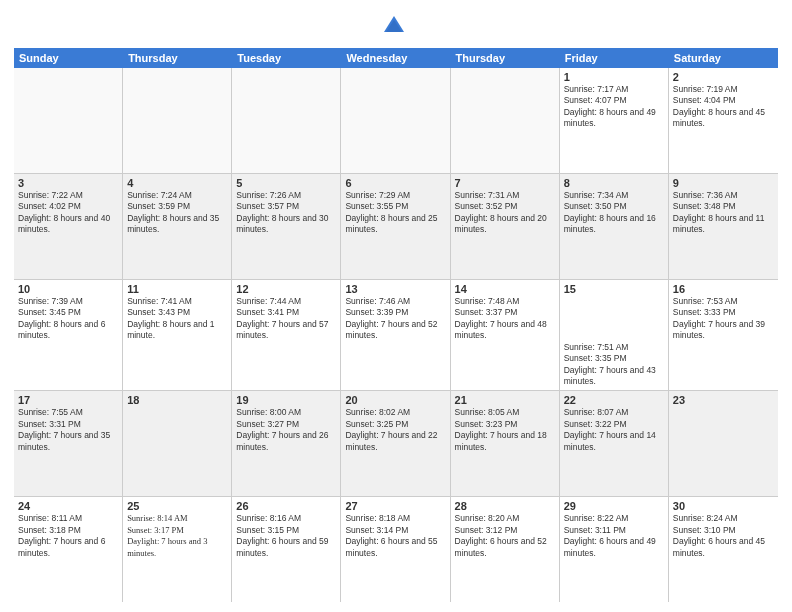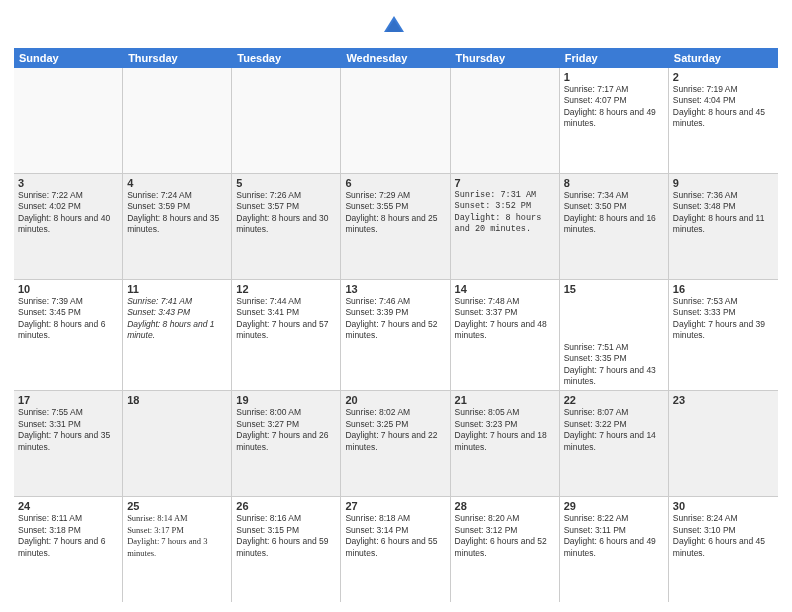--- a/index.html
+++ b/index.html
@@ -189,21 +189,21 @@
 Daylight: 8 hours and 30 minutes.</div>
           </div>
           <div class="cal-cell shaded">
             <span class="day-num">6</span>
             <div class="cell-info" style="white-space: pre-line;">Sunrise: 7:29 AM
 Sunset: 3:55 PM
 Daylight: 8 hours and 25 minutes.</div>
           </div>
           <div class="cal-cell shaded">
             <span class="day-num">7</span>
-            <div class="cell-info" style="white-space: pre-line; font-family: Liberation Mono, monospace;">Sunrise: 7:31 AM
+            <div class="cell-info" style="white-space: pre-line;">Sunrise: 7:31 AM
 Sunset: 3:52 PM
 Daylight: 8 hours and 20 minutes.</div>
           </div>
           <div class="cal-cell shaded">
             <span class="day-num">8</span>
             <div class="cell-info" style="white-space: pre-line;">Sunrise: 7:34 AM
 Sunset: 3:50 PM
 Daylight: 8 hours and 16 minutes.</div>
           </div>
           <div class="cal-cell shaded">
@@ -215,21 +215,21 @@
         </div>
         <div class="cal-row">
           <div class="cal-cell">
             <span class="day-num">10</span>
             <div class="cell-info" style="white-space: pre-line;">Sunrise: 7:39 AM
 Sunset: 3:45 PM
 Daylight: 8 hours and 6 minutes.</div>
           </div>
           <div class="cal-cell">
             <span class="day-num">11</span>
-            <div class="cell-info" style="white-space: pre-line; font-style: italic;">Sunrise: 7:41 AM
+            <div class="cell-info" style="white-space: pre-line;">Sunrise: 7:41 AM
 Sunset: 3:43 PM
 Daylight: 8 hours and 1 minute.</div>
           </div>
           <div class="cal-cell">
             <span class="day-num">12</span>
             <div class="cell-info" style="white-space: pre-line;">Sunrise: 7:44 AM
 Sunset: 3:41 PM
 Daylight: 7 hours and 57 minutes.</div>
           </div>
           <div class="cal-cell">

